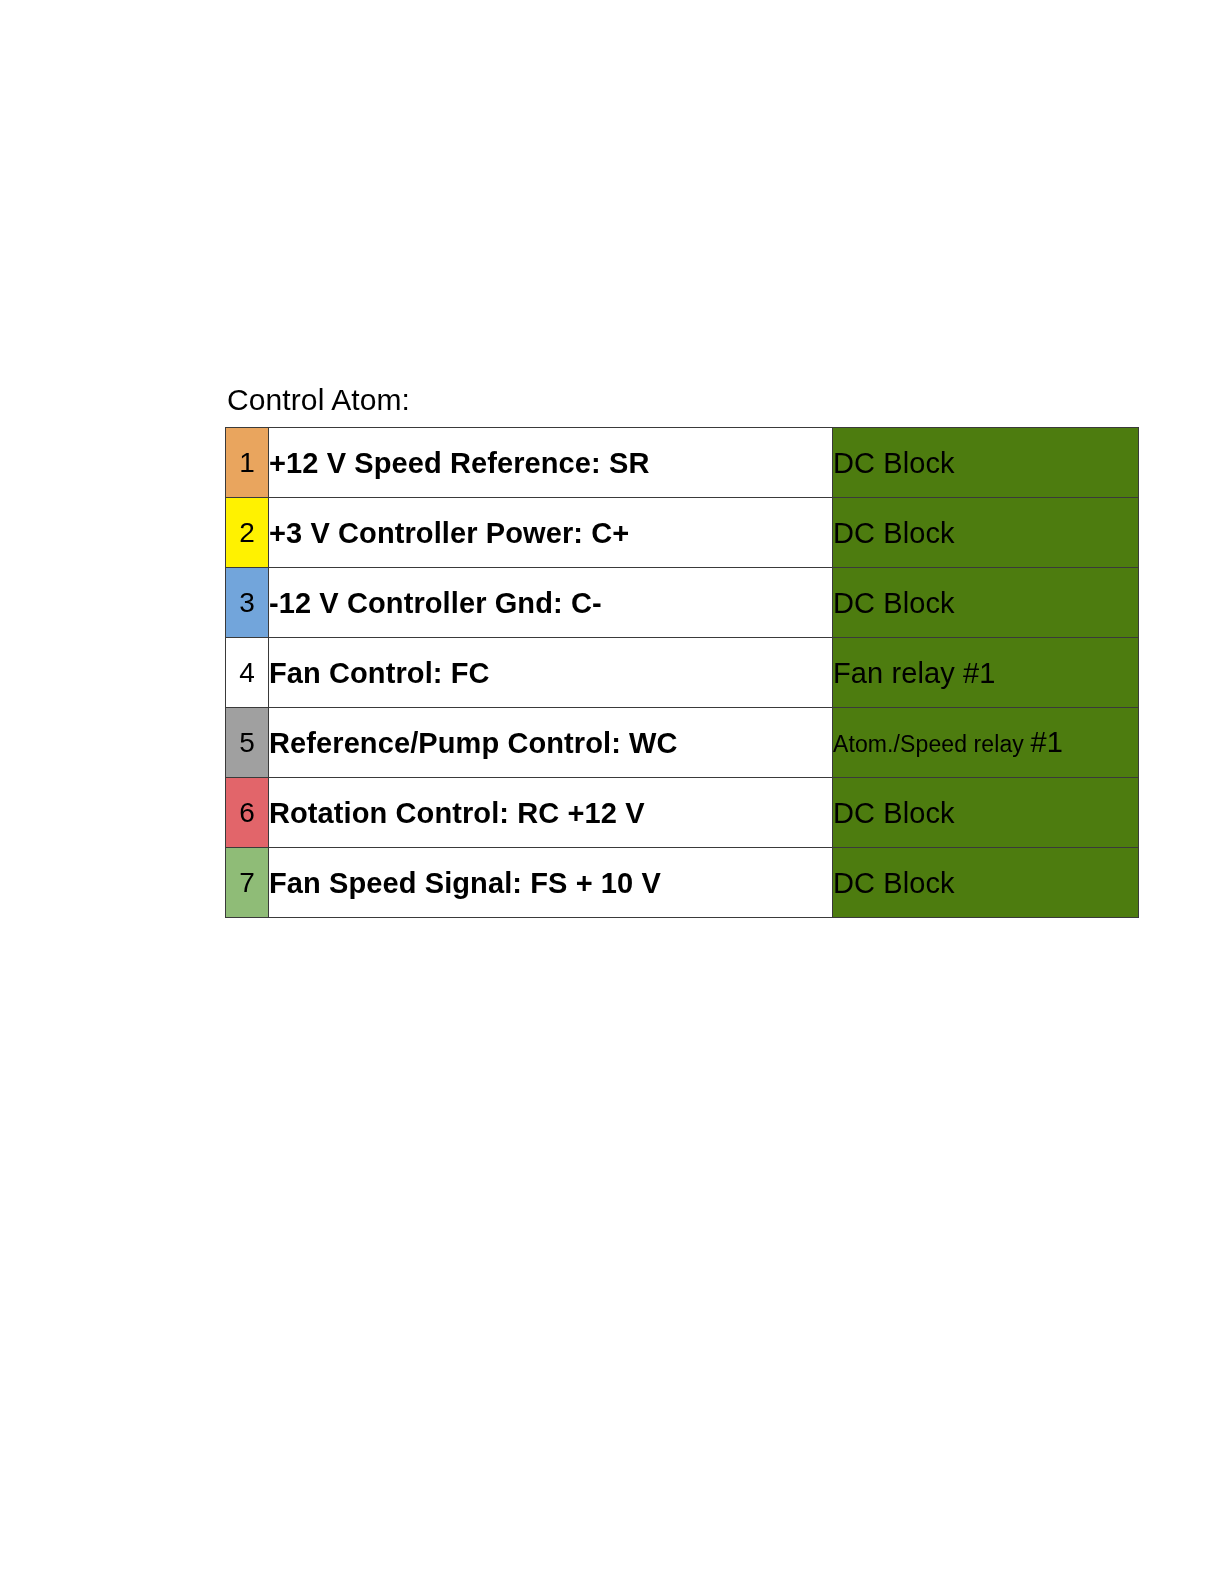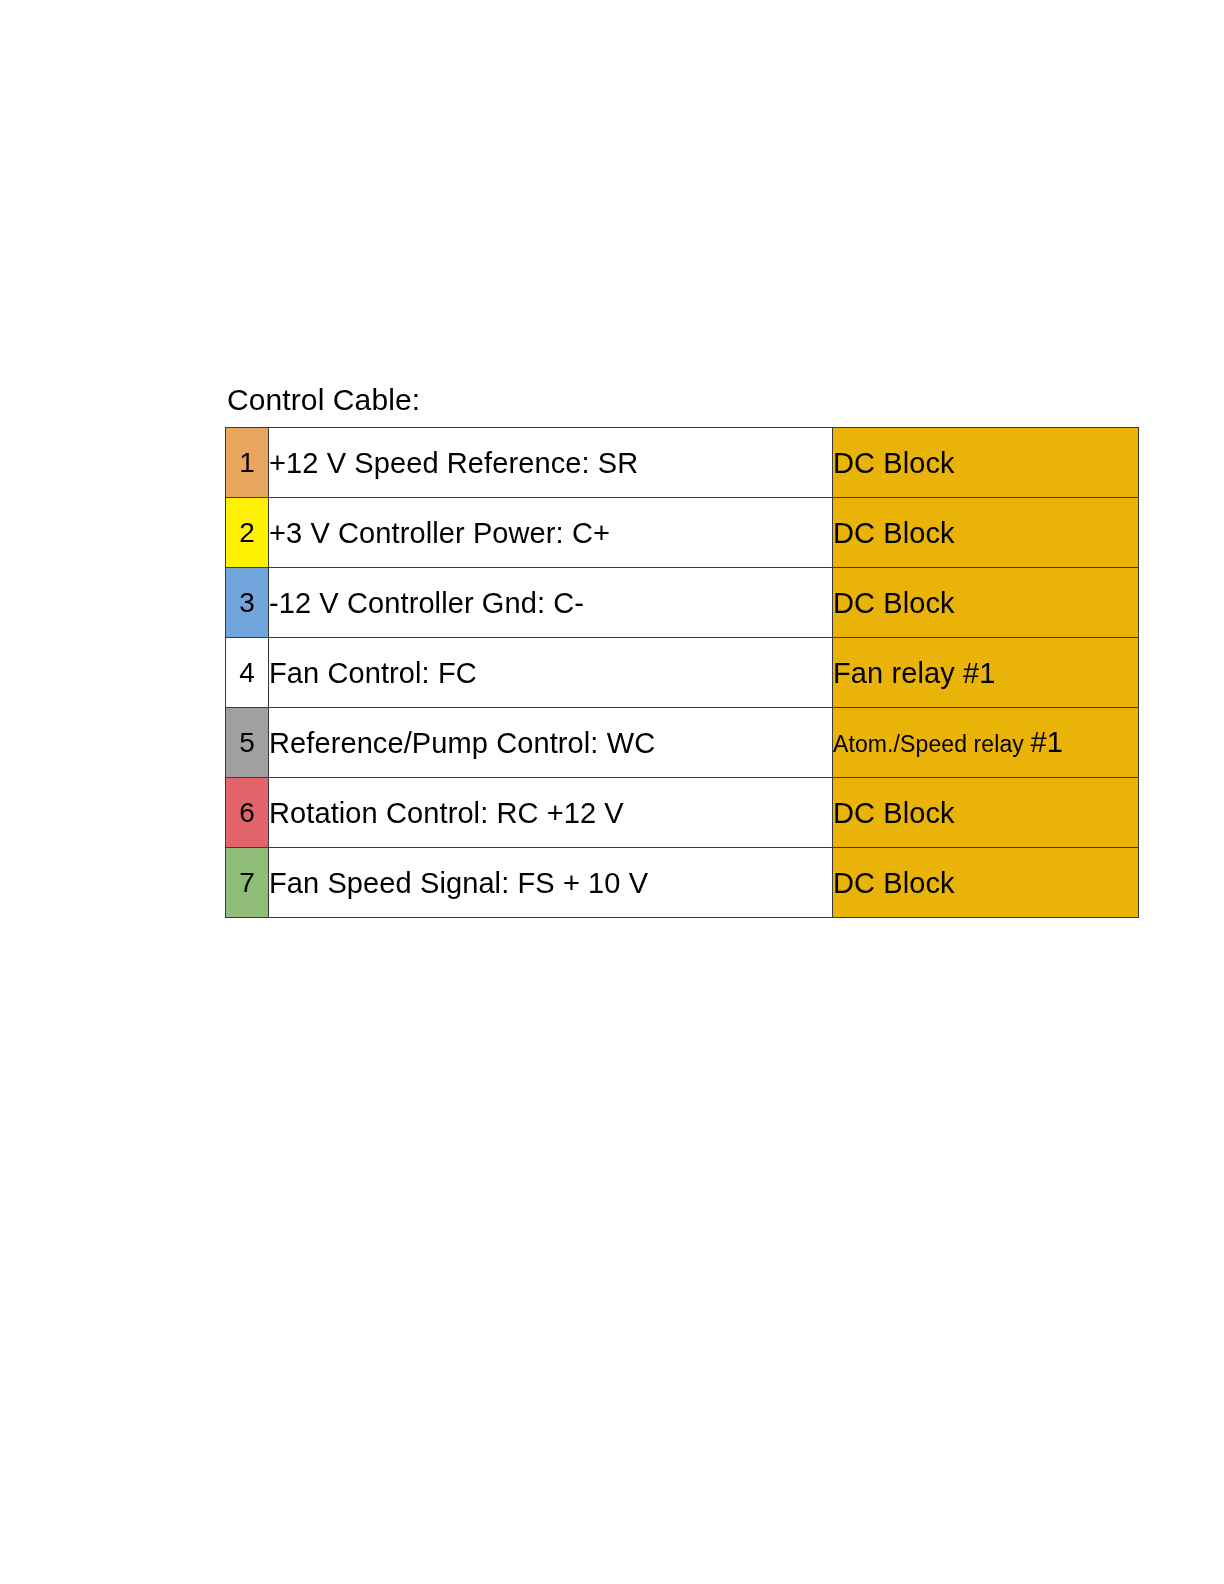--- a/index.html
+++ b/index.html
@@ -63,44 +63,45 @@
     padding: 0;
   }
   .cell-desc {
     padding-left: 11px;
     font-size: 29px;
     line-height: 34px;
     letter-spacing: 0.1px;
     white-space: nowrap;
     color: #000000;
     background: #ffffff;
+    font-weight: bold;
   }
   .cell-dest {
     padding-left: 12px;
     font-size: 29px;
     line-height: 34px;
     letter-spacing: 0.1px;
     white-space: nowrap;
     color: #000000;
-    background: #eab308;
+    background: #4d7c0f;
   }
   
   .cell-dest.small-lead .lead {
     font-size: 23px;
   }
   .cell-dest.small-lead .suffix {
     font-size: 29px;
   }
 </style>
 </head>
 <body>
 
 <div class="page">
 
-  <div class="section-title">Control Cable:</div>
+  <div class="section-title">Control Atom:</div>
 
   <table class="cable-table">
     <colgroup>
       <col class="col-pin">
       <col class="col-desc">
       <col class="col-dest">
     </colgroup>
     <tbody>
 
       <tr>

